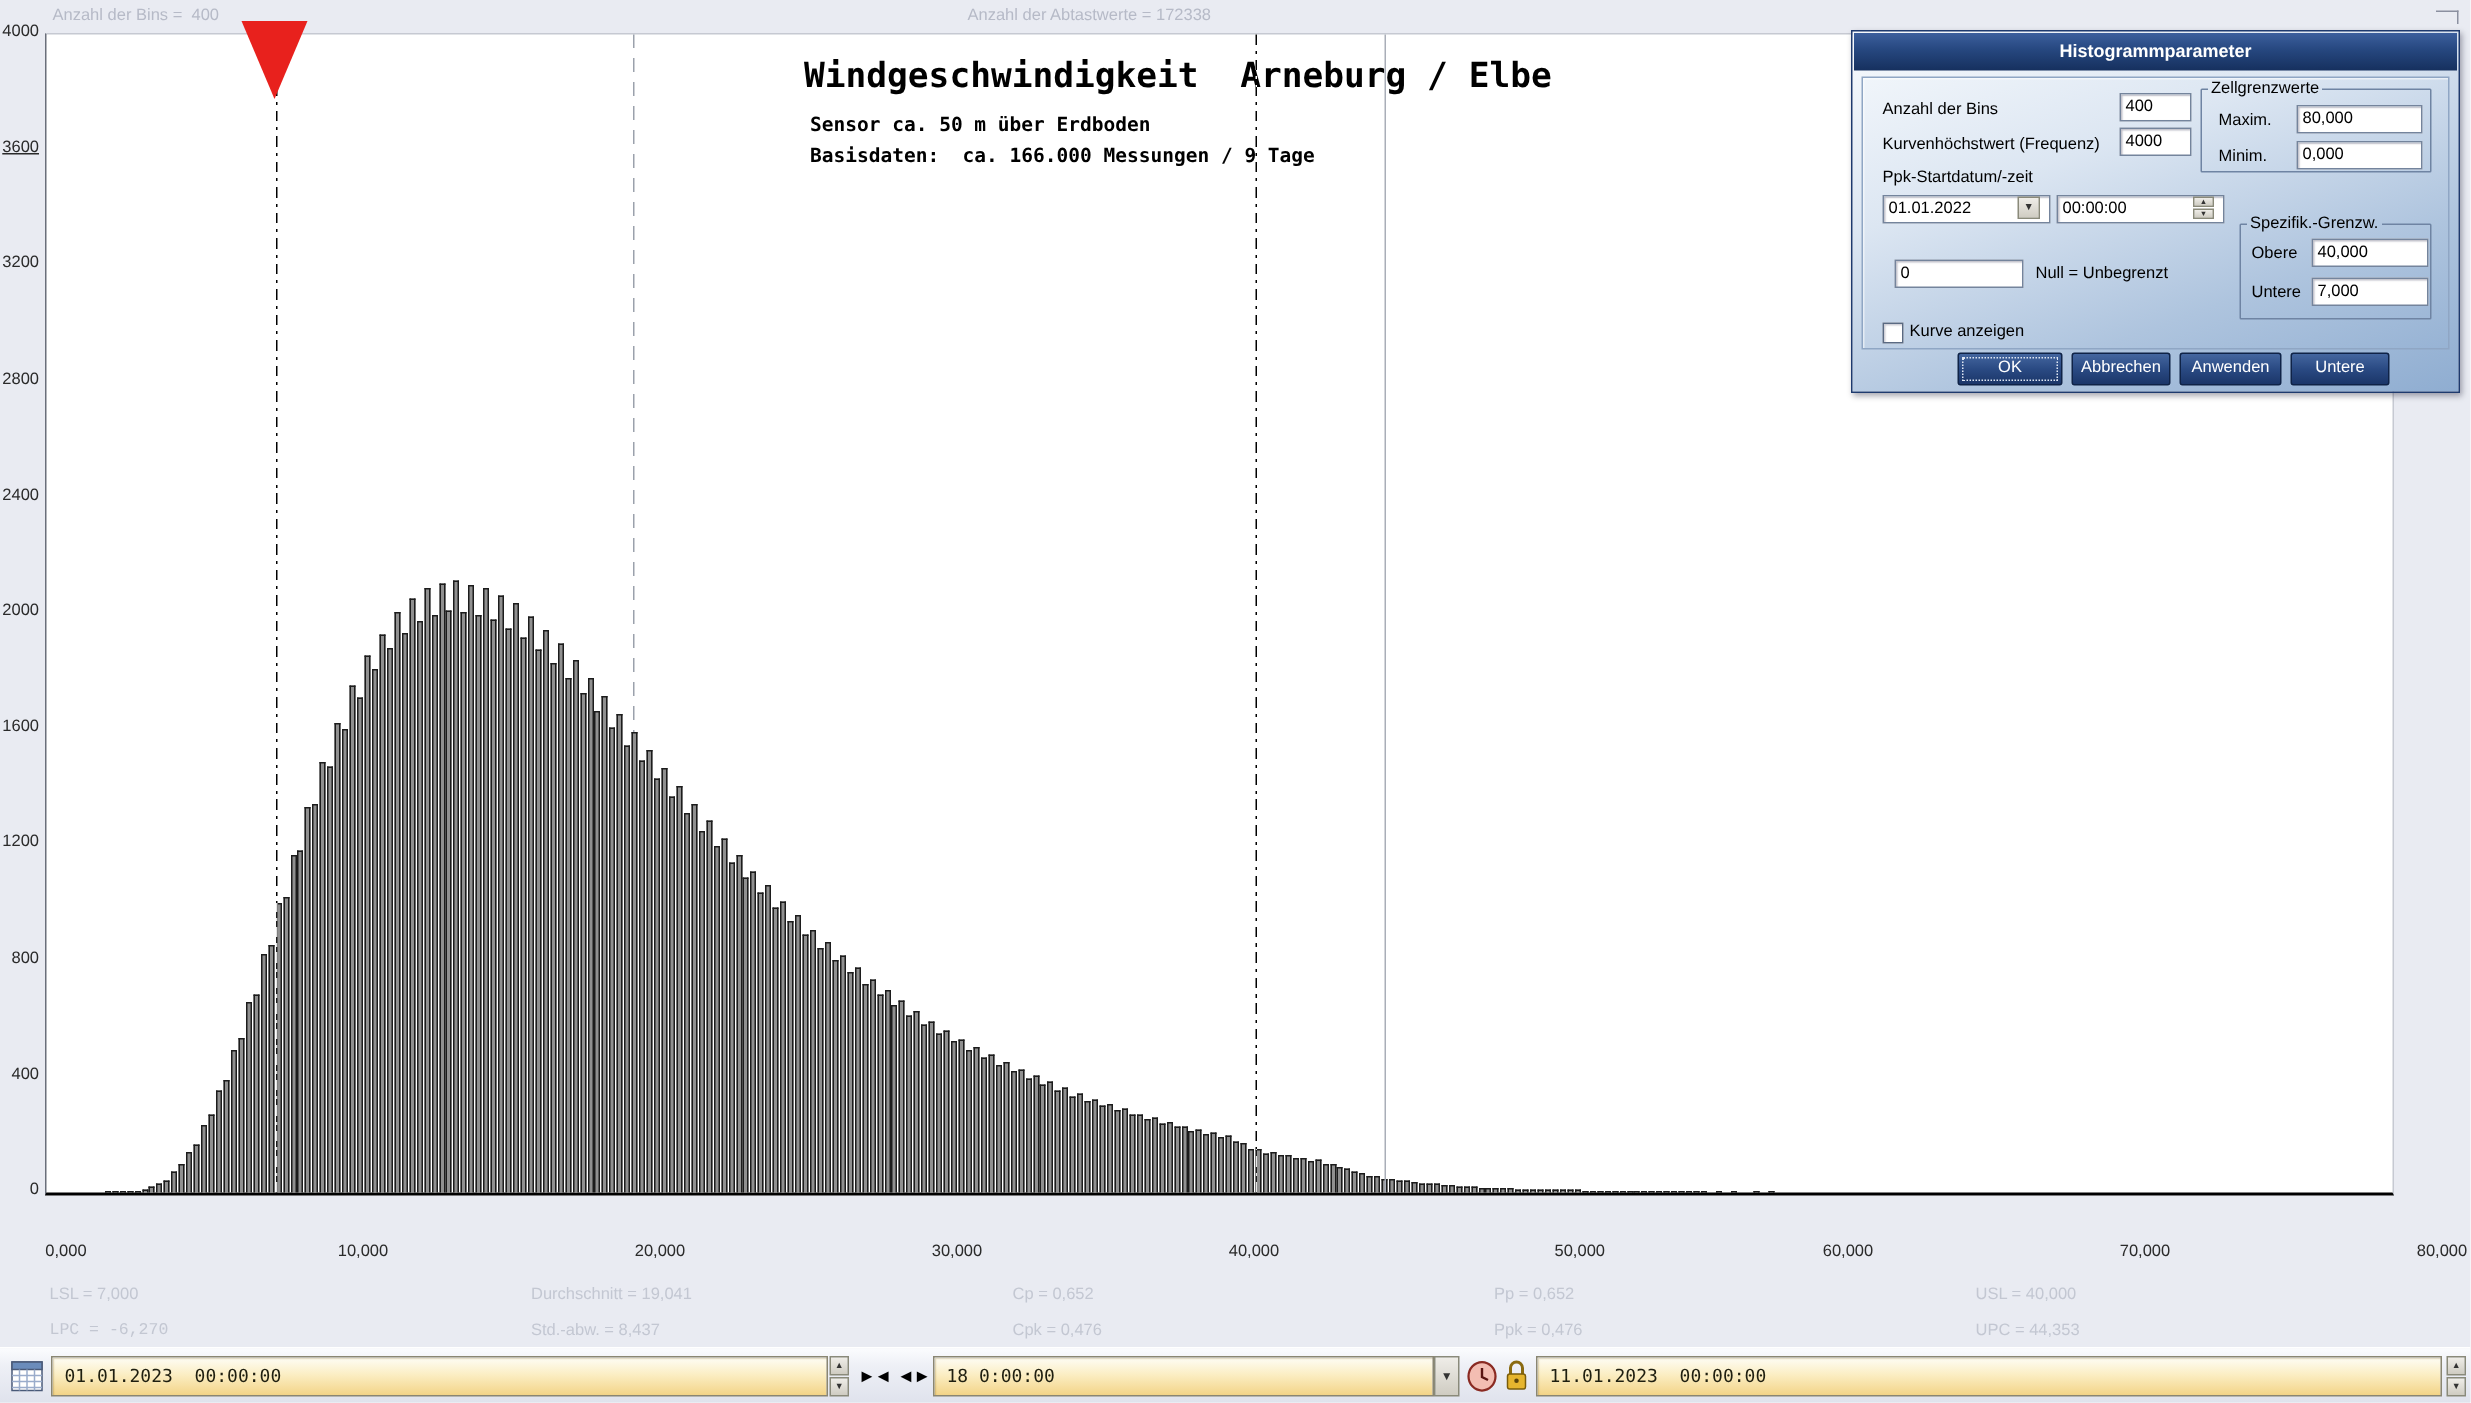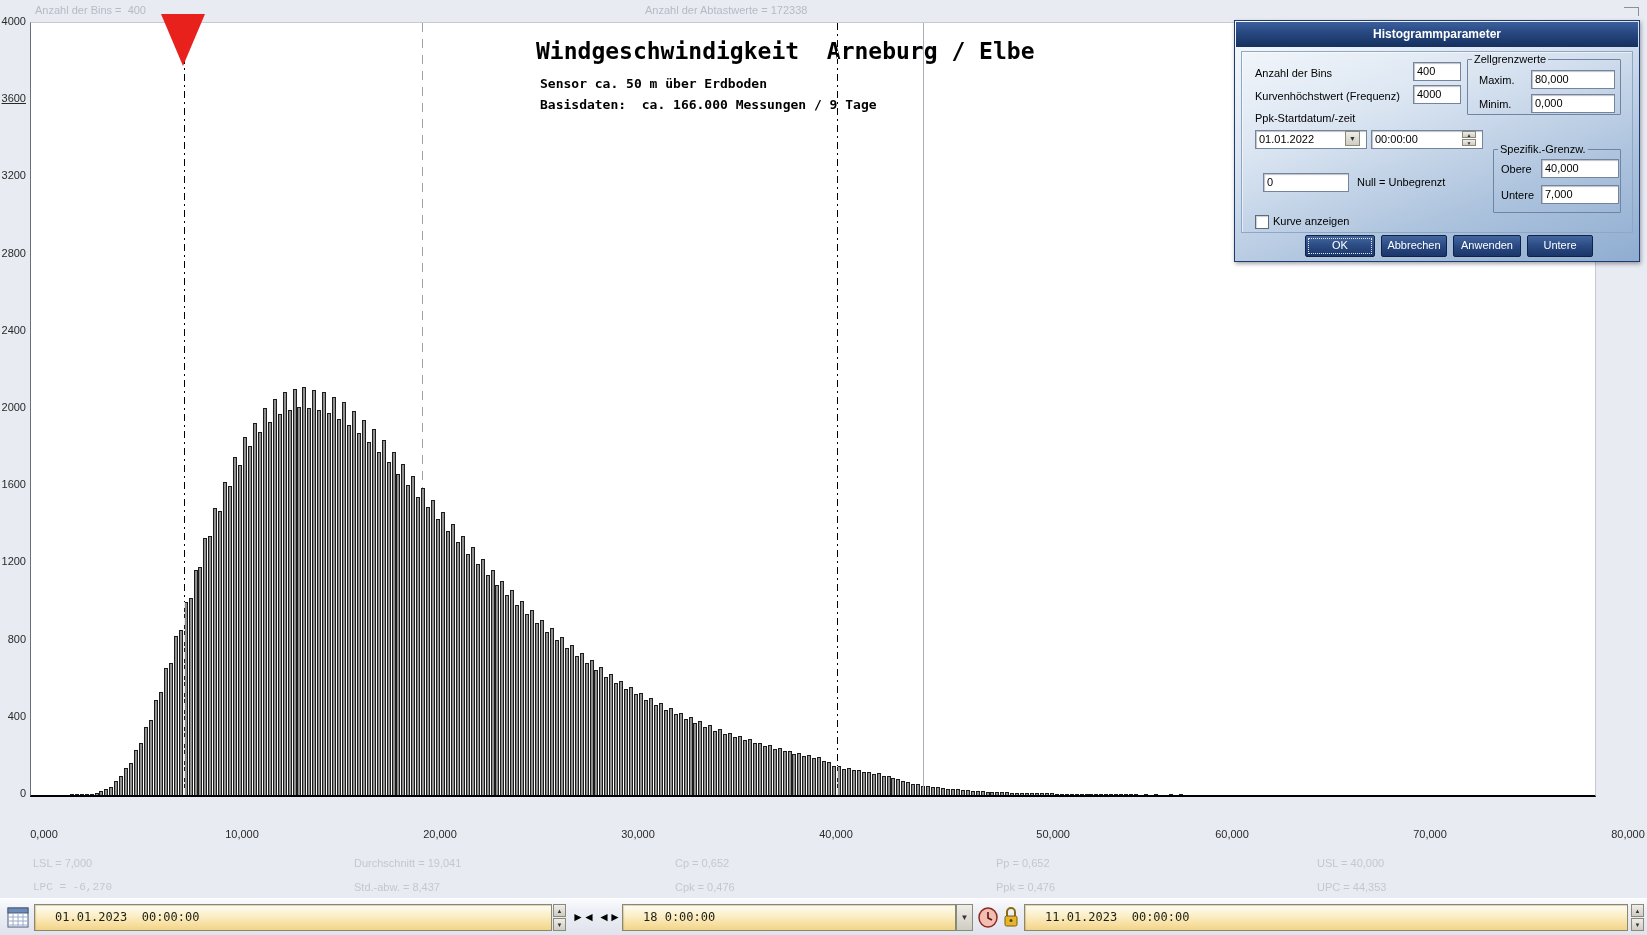--- a/index.html
+++ b/index.html
@@ -85,21 +85,21 @@
   #toolbar{
     position:absolute;left:0;top:898px;width:1647px;height:37px;
     background:linear-gradient(180deg,#fbfcfe 0%,#eef0f6 30%,#dfe2ec 100%);
     border-top:1px solid #ffffff;
   }
   .tb-field{
     position:absolute;top:5px;height:27px;box-sizing:border-box;
     background:linear-gradient(180deg,#fefdf6 0%,#fbeec4 45%,#f3d488 100%);
     border:1px solid #8a8672;box-shadow:inset 1px 1px 1px rgba(120,90,20,.25);
     font-family:"DejaVu Sans Mono",monospace;font-size:12px;color:#1f1f10;
-    line-height:25px;padding-left:20px;
+    line-height:25px;padding-left:8px;
   }
   .tb-spin{position:absolute;top:5px;width:13px;height:27px;}
   .tb-spin div{height:13px;font-size:6px;line-height:12px;margin-bottom:1px;}
   .tb-arrows{position:absolute;top:5px;height:27px;font-size:12px;font-weight:bold;color:#000;line-height:27px;letter-spacing:-1px;cursor:pointer;}
   .tb-icon{position:absolute;cursor:pointer;}
   #grip{position:absolute;left:1624px;top:7px;width:14px;height:8px;border-top:1px solid #8b90a0;border-right:1px solid #8b90a0;}
 </style>
 </head>
 <body>
 

